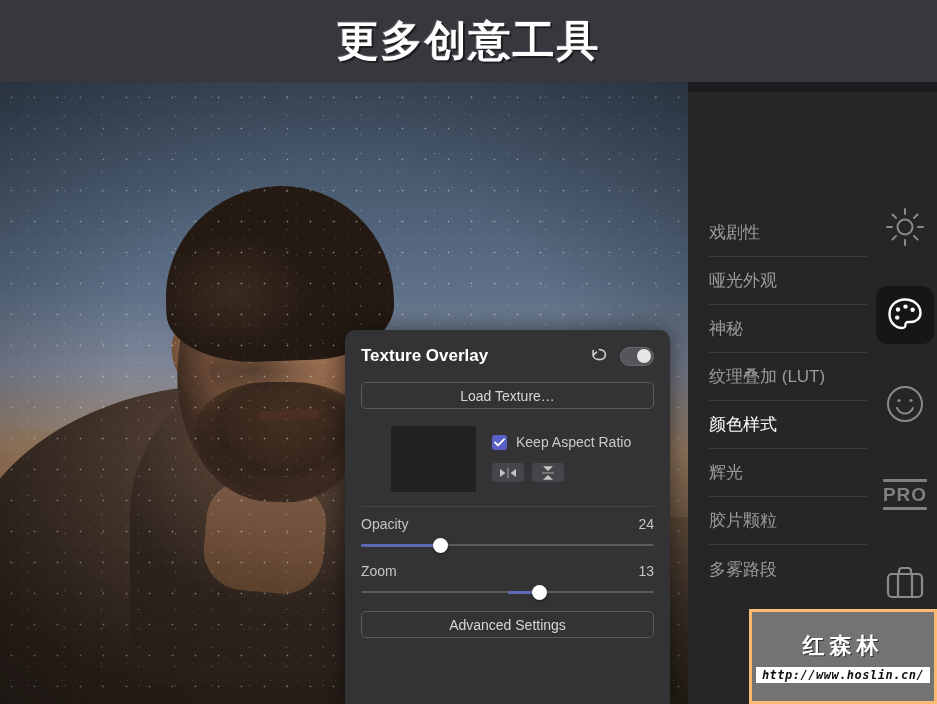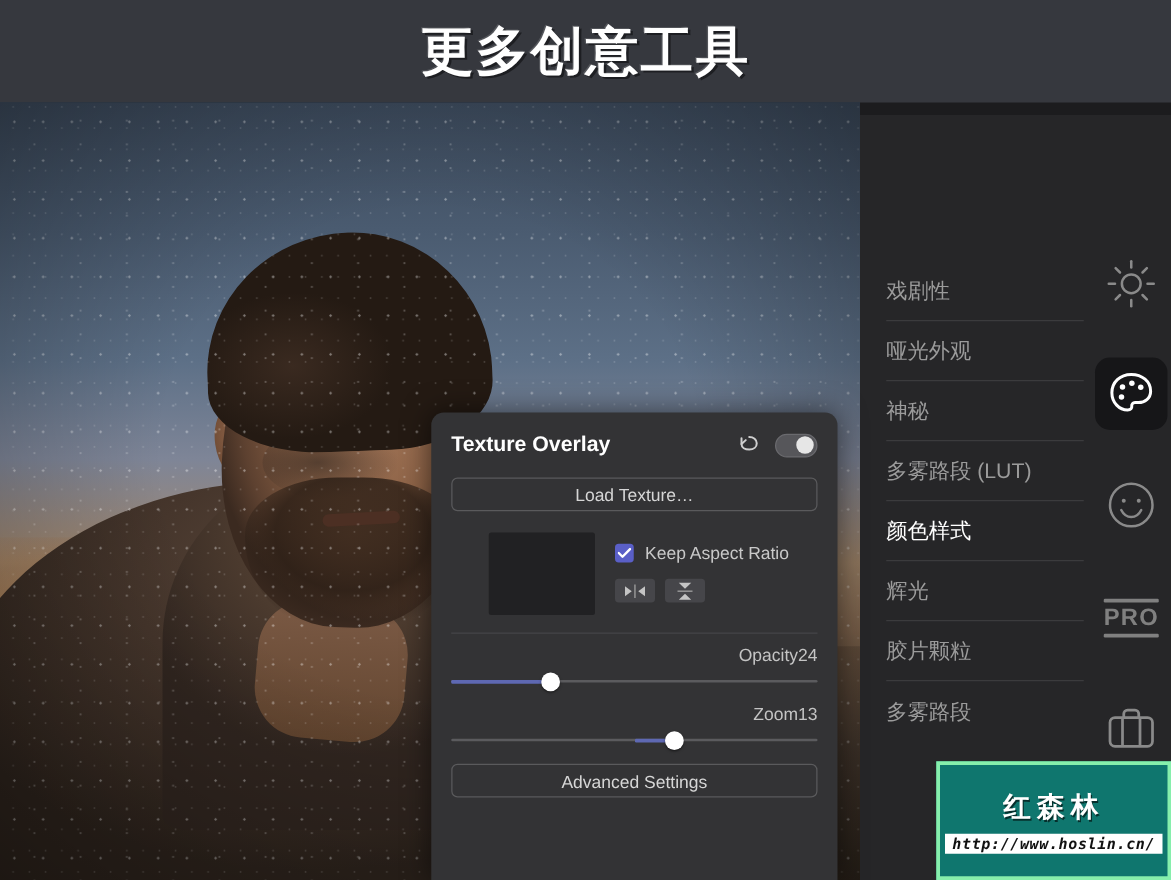--- a/index.html
+++ b/index.html
@@ -233,21 +233,21 @@
     background: #46464a;
     border-radius: 3px;
     display: flex; align-items: center; justify-content: center;
     cursor: pointer;
   }
   .divider-h {
     width: 293px; height: 1px; background: #454548; margin-top: 14px;
   }
   .slider-block { margin-top: 9px; }
   .slider-top {
-    display: flex; justify-content: flex-end; align-items: baseline;
+    display: flex; justify-content: space-between; align-items: baseline;
     width: 293px;
   }
   .slider-name { color: #c4c4c4; font-size: 14px; }
   .slider-val { color: #c4c4c4; font-size: 14px; }
   .track-wrap { position: relative; width: 293px; height: 18px; margin-top: 4px; }
   .track {
     position: absolute; top: 8px; left: 0; width: 293px; height: 2px;
     background: #5b5b5e; border-radius: 1px;
   }
   .fill {
@@ -259,22 +259,22 @@
     border-radius: 50%; background: #ffffff;
     box-shadow: 0 1px 2px rgba(0,0,0,.5);
     cursor: pointer;
   }
   .panel-btn-wrap { margin-top: 10px; }
   .chev { margin-left: 6px; font-size: 11px; }
 
   
   .watermark {
     position: absolute; left: 749px; top: 609px; width: 188px; height: 95px;
-    background: #0f766e;
-    border: 3px solid #86efac;
+    background: #737373;
+    border: 3px solid #fdba74;
     display: flex; flex-direction: column; align-items: center; justify-content: center;
     gap: 6px;
   }
   .wm-title {
     color: #ffffff; font-size: 22px; font-weight: bold; letter-spacing: 5px;
     font-family: "DejaVu Sans", "Liberation Sans", sans-serif;
     text-shadow: 1px 1px 0 rgba(0,0,0,.6);
   }
   .wm-url {
     background: #ffffff; color: #111111;
@@ -321,21 +321,21 @@
       <div class="menu-item">
         <span>戏剧性</span>
       </div>
       <div class="menu-item">
         <span>哑光外观</span>
       </div>
       <div class="menu-item">
         <span>神秘</span>
       </div>
       <div class="menu-item">
-        <span>多雾路段 (LUT)</span>
+        <span>纹理叠加 (LUT)</span>
       </div>
       <div class="menu-item selected">
         <span>颜色样式</span>
       </div>
       <div class="menu-item">
         <span>辉光</span>
       </div>
       <div class="menu-item">
         <span>胶片颗粒</span>
       </div>

